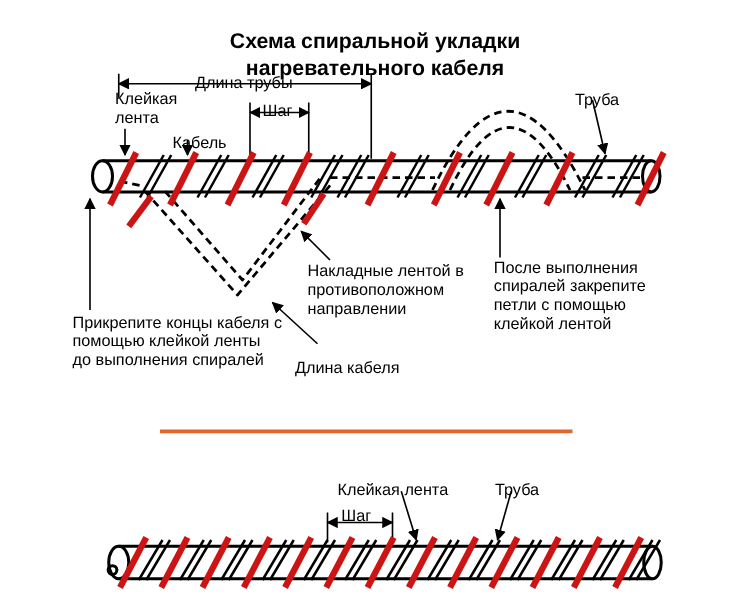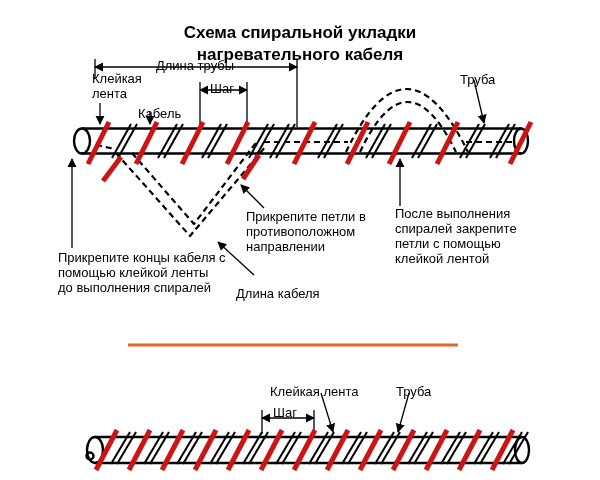--- a/index.html
+++ b/index.html
@@ -166,21 +166,21 @@
       </g>
   </svg>
 
   <div class="lbl" id="title">Схема спиральной укладки нагревательного кабеля</div>
 
   <div class="lbl nowrap center" id="lbl-pipe-length">Длина трубы</div>
   <div class="lbl" id="lbl-tape-top">Клейкая лента</div>
   <div class="lbl nowrap" id="lbl-cable">Кабель</div>
   <div class="lbl nowrap center" id="lbl-step-top">Шаг</div>
   <div class="lbl nowrap" id="lbl-pipe-top">Труба</div>
-  <div class="lbl" id="lbl-loops">Прикрепите петли в противоположном направлении</div>
+  <div class="lbl" id="lbl-loops">Накладные лентой в противоположном направлении</div>
   <div class="lbl" id="lbl-after">После выполнения спиралей закрепите петли с помощью клейкой лентой</div>
   <div class="lbl" id="lbl-attach">Прикрепите концы кабеля с помощью клейкой ленты до выполнения спиралей</div>
   <div class="lbl nowrap" id="lbl-cable-length">Длина кабеля</div>
 
   <div class="lbl nowrap" id="lbl-tape-bottom">Клейкая лента</div>
   <div class="lbl nowrap" id="lbl-pipe-bottom">Труба</div>
   <div class="lbl nowrap center" id="lbl-step-bottom">Шаг</div>
 </div>
 
 </body></html>

